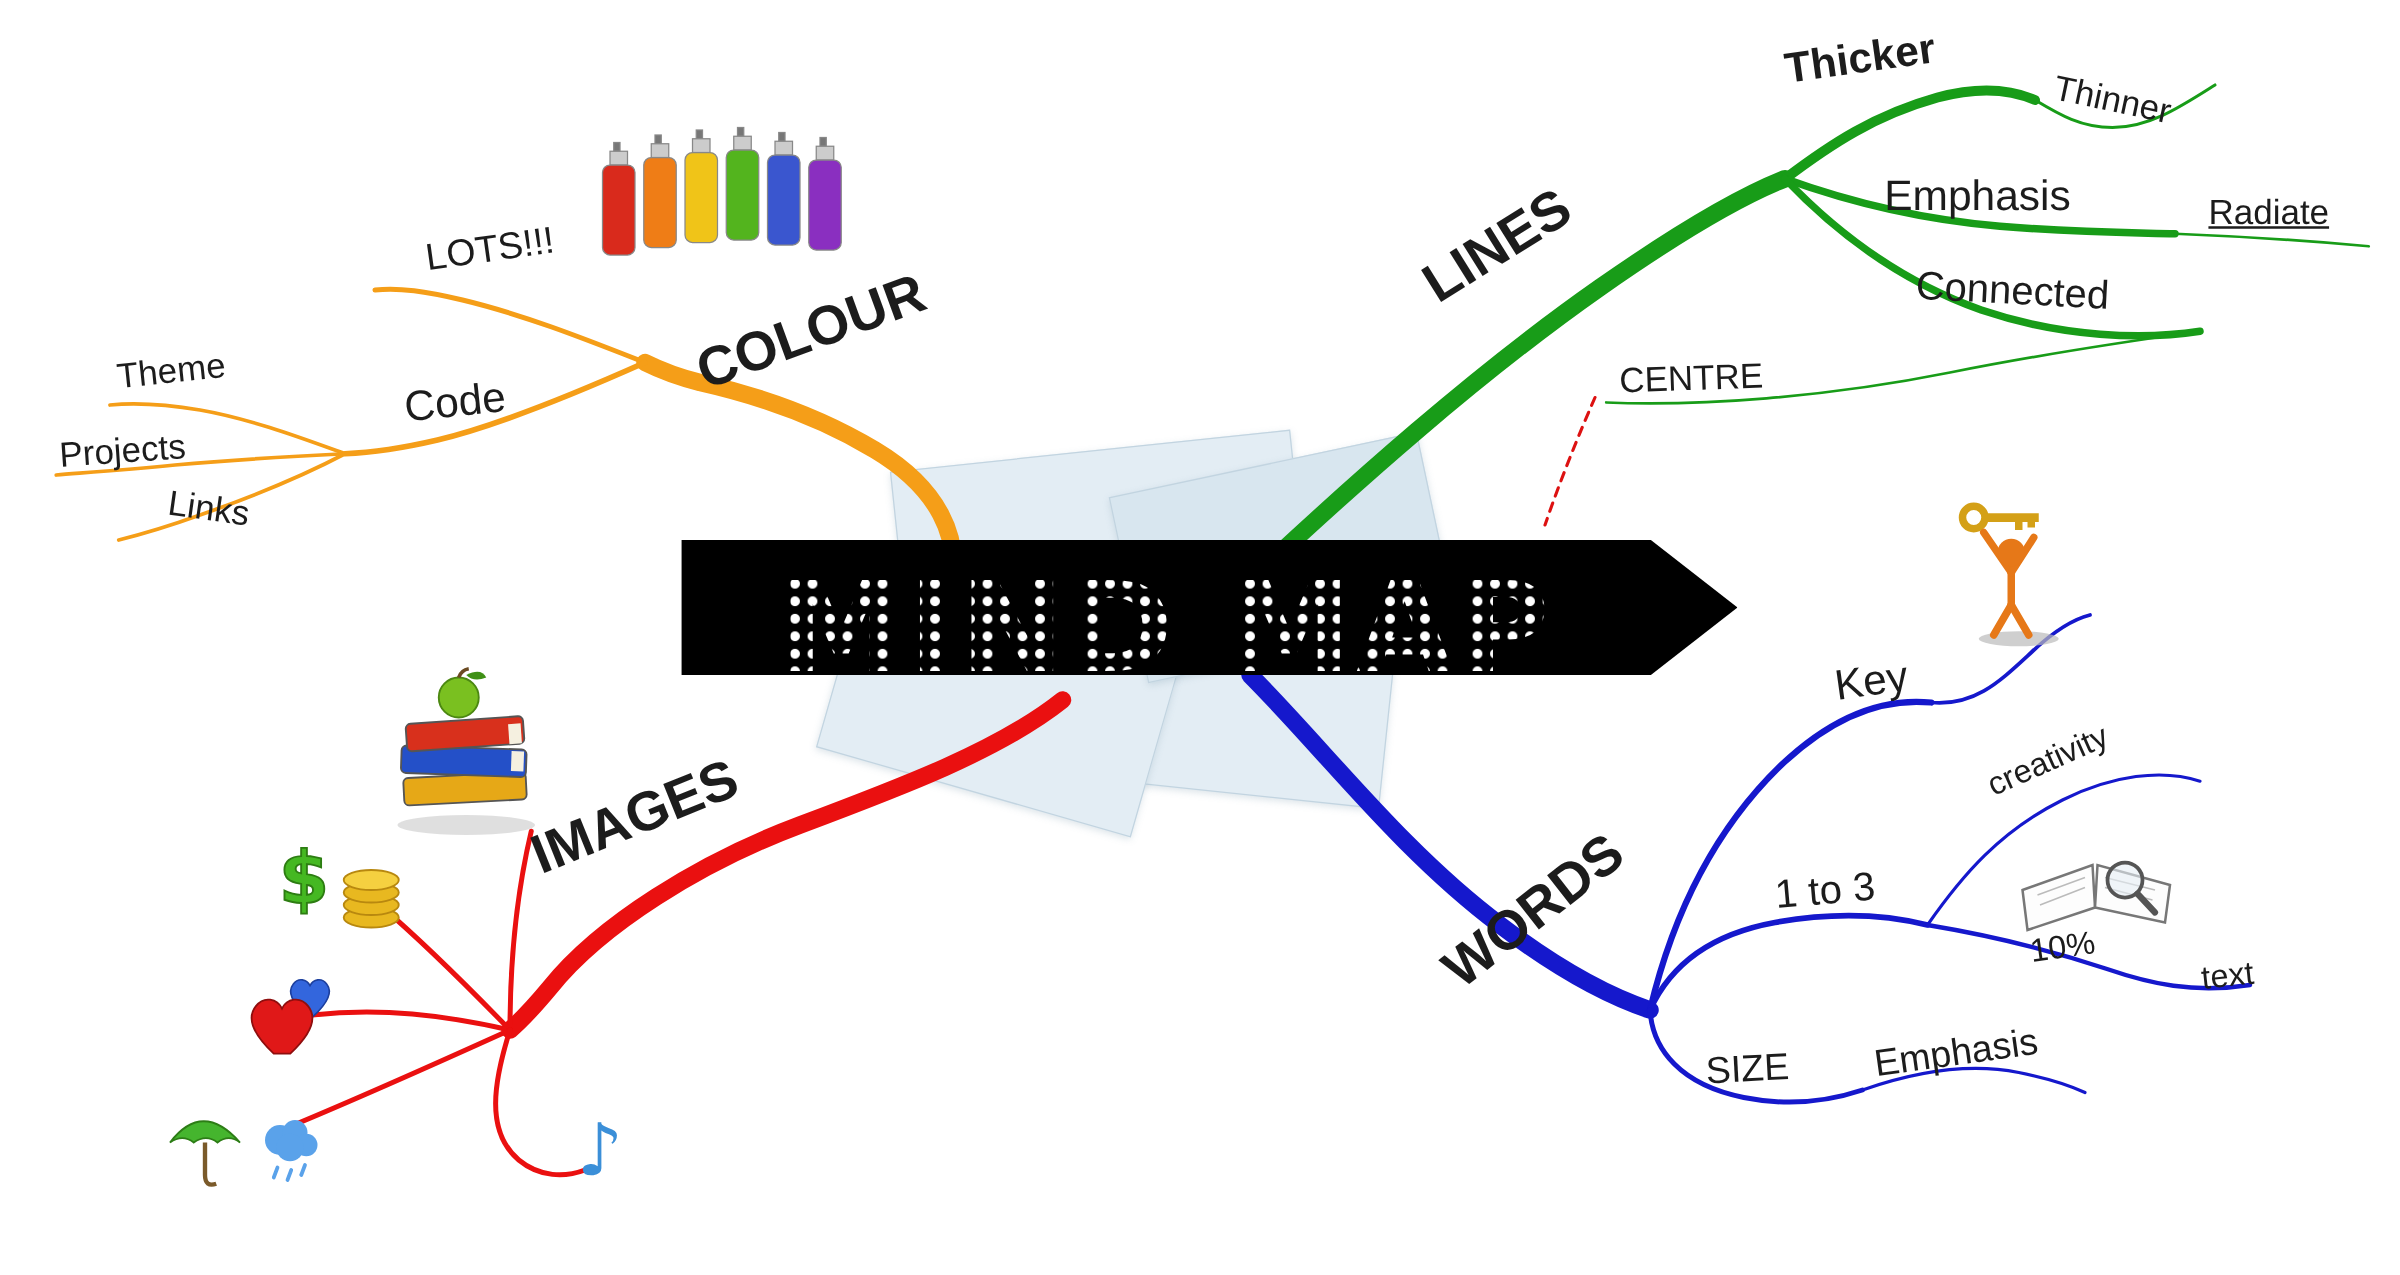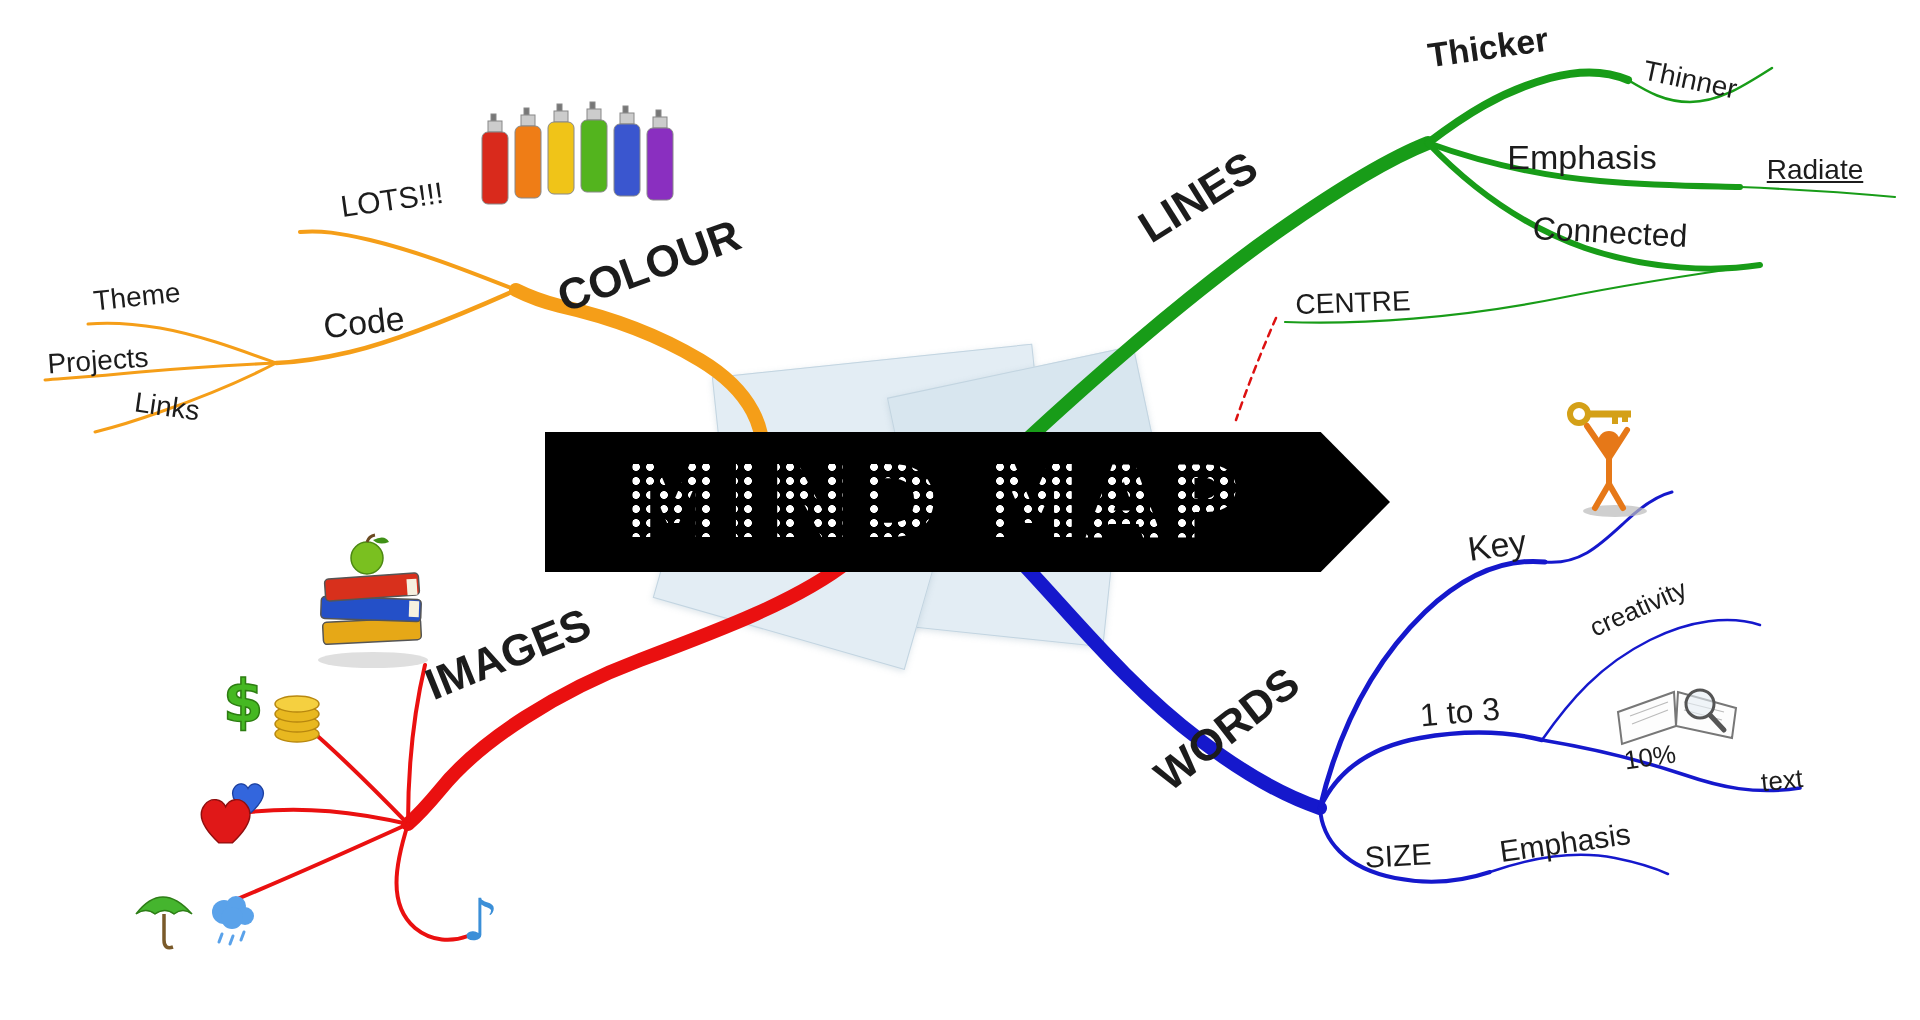--- a/index.html
+++ b/index.html
@@ -3,21 +3,21 @@
 <meta charset="utf-8">
 <style>
   html,body{margin:0;padding:0;background:#fff;}
   #canvas{position:relative;width:1920px;height:1020px;background:#ffffff;overflow:hidden;
           font-family:"Liberation Sans",sans-serif;}
   .paper{position:absolute;background:#e3edf4;border:1px solid #c2d4e0;box-shadow:0 2px 6px rgba(120,150,170,.25);}
   #branch-svg{position:absolute;left:0;top:0;}
   .lbl{position:absolute;transform:translate(-50%,-50%);white-space:nowrap;color:#1c1c1c;
        font-family:"Liberation Sans",sans-serif;line-height:1;}
   .bold{font-weight:bold;}
-  #banner{position:absolute;left:545px;top:432px;width:845px;height:140px;background:#000;
+  #banner{position:absolute;left:545px;top:432px;width:845px;height:108px;background:#000;
           clip-path:polygon(0 0,91.8% 0,100% 50%,91.8% 100%,0 100%);}
   #banner-text{width:777px;height:140px;display:flex;align-items:center;justify-content:center;
                font-family:"DejaVu Sans",sans-serif;font-weight:bold;font-size:100px;
                letter-spacing:4px;color:#fff;}
   @supports (-webkit-background-clip: text) {
     #banner-text{color:transparent;
       background-image:radial-gradient(circle,#ffffff 36%,rgba(255,255,255,0) 43%);
       background-size:14px 14px;-webkit-background-clip:text;background-clip:text;}
   }
   .icon{position:absolute;}

